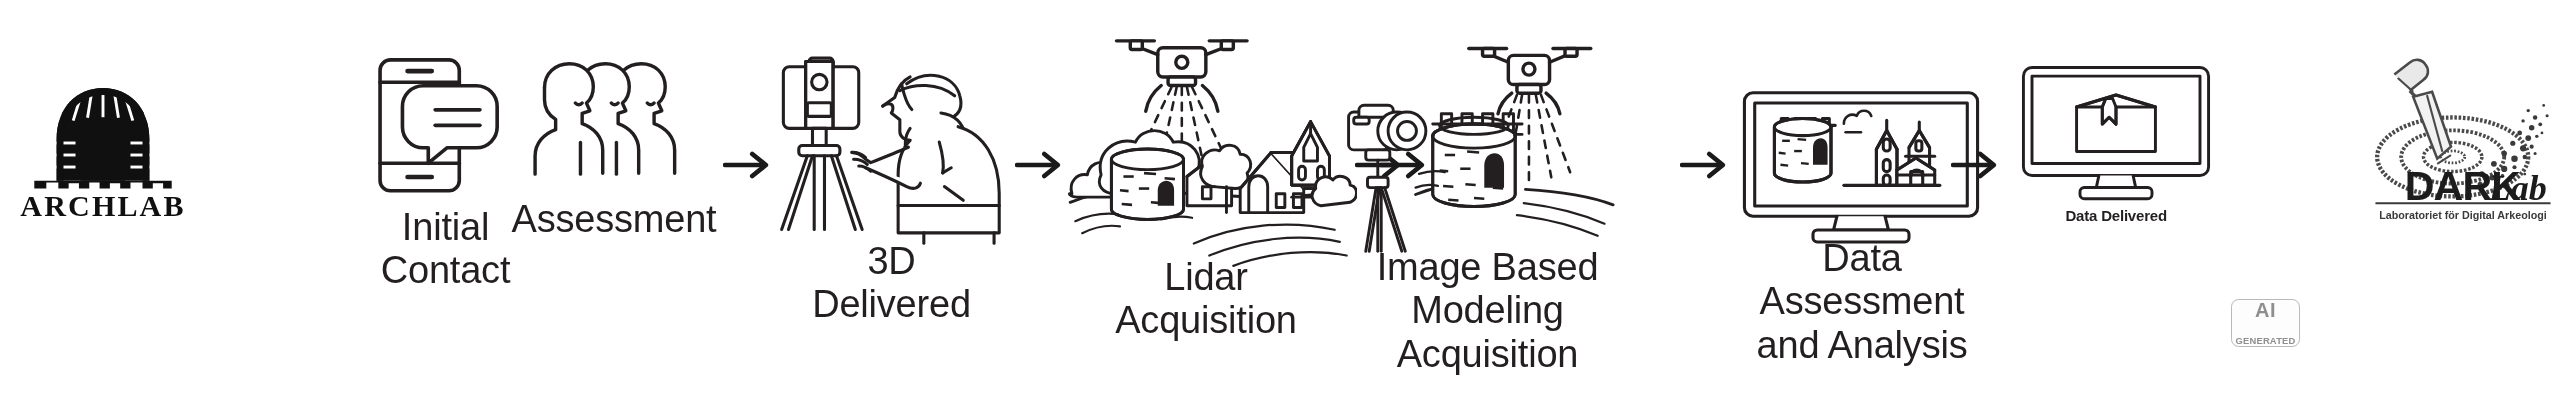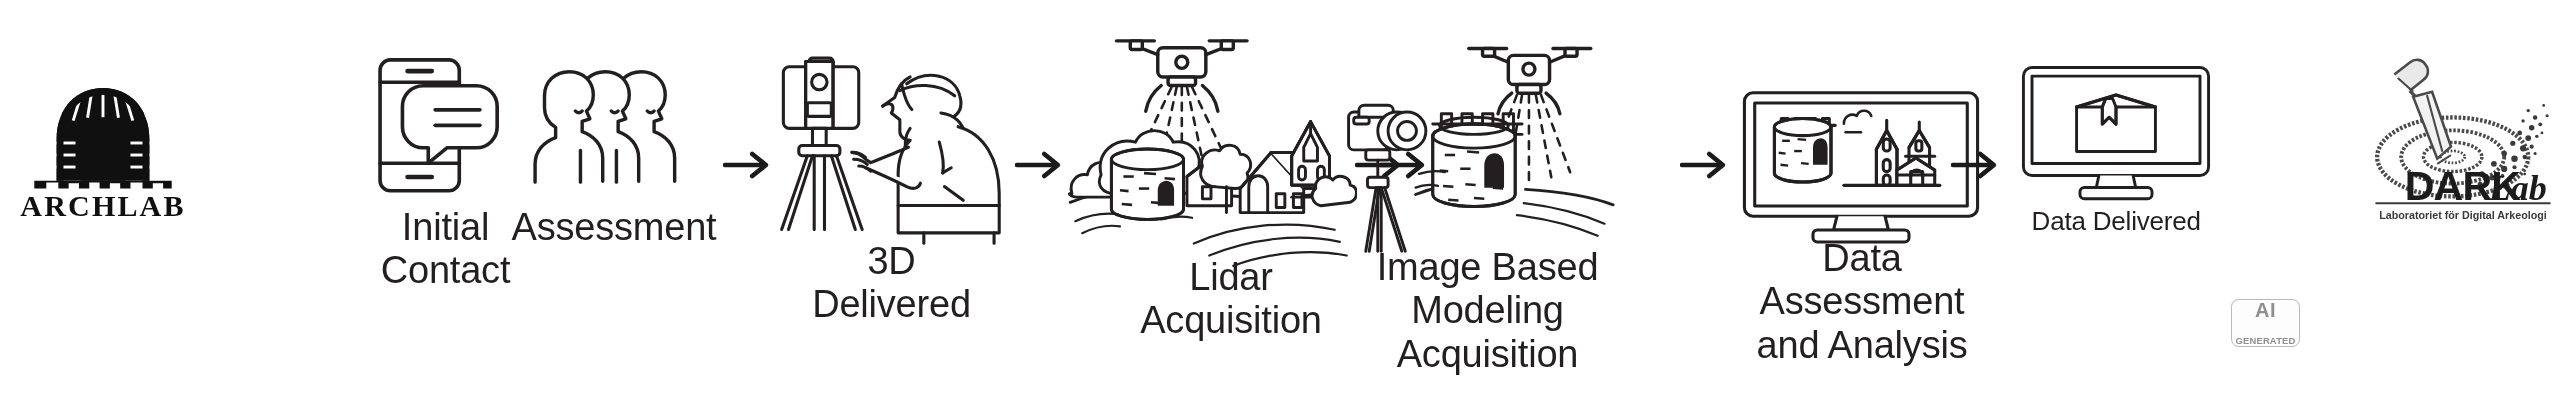--- a/index.html
+++ b/index.html
@@ -31,21 +31,21 @@
   .step-label{
     position:absolute;
     text-align:center;
     line-height:1.14;
     font-weight:400;
     letter-spacing:-0.2px;
     color:#231f20;
     white-space:pre-line;
     font-size:38px;
   }
-  .label-sm{font-size:26px;}
+  .label-sm{font-size:15px;font-weight:bold;}
 
   
   .arrow{position:absolute;}
   .arrow svg{display:block;}
 
   
   #ai-badge{
     position:absolute;
     left:2231px;top:299px;
     width:67px;height:46px;
@@ -130,21 +130,21 @@
 
   <div class="arrow" style="left:723px;top:148px;">
     <svg width="50" height="34" viewBox="0 0 58 40" xmlns="http://www.w3.org/2000/svg">
       <g stroke="#1a1a1a" stroke-width="5.5" stroke-linecap="round" stroke-linejoin="round" fill="none">
         <line x1="2" y1="20" x2="48" y2="20"></line>
         <polyline points="34,7 50,20 34,33"></polyline>
       </g>
     </svg>
   </div>
 
-  <div class="step" style="left:527px;top:58px;">
+  <div class="step" style="left:527px;top:50px;">
     <svg width="172" height="137" viewBox="0 0 200 160" xmlns="http://www.w3.org/2000/svg" fill="none" stroke="#231f20" stroke-width="4" stroke-linecap="round" stroke-linejoin="round">
 
       <g>
         <path d="M104 44 c0-17 13-28 29-28 c16 0 28 11 28 27 c0 9-3 15-8 19 l4 9 -9 3 v12
                  c14 5 24 16 24 31 v27" fill="#ffffff"></path>
         <path d="M148 62 a5 5 0 0 1 -8 0"></path>
       </g>
 
       <g>
         <path d="M62 44 c0-17 13-28 29-28 c16 0 28 11 28 27 c0 9-3 15-8 19 l4 9 -9 3 v12
@@ -315,21 +315,21 @@
 
       <g stroke-width="2.6">
         <path d="M12 218 c18 -8 34 -10 50 -8"></path>
         <path d="M20 232 c16 -8 30 -10 44 -8"></path>
         <path d="M112 216 c14 -4 26 -4 36 -2"></path>
         <path d="M150 244 c50 -22 110 -28 164 -16"></path>
         <path d="M168 258 c48 -20 104 -26 152 -16"></path>
         <path d="M196 270 c44 -16 92 -20 132 -12"></path>
       </g>
     </svg>
-    <div class="step-label" style="left:37px;top:222px;width:258px;">Lidar Acquisition</div>
+    <div class="step-label" style="left:12px;top:222px;width:258px;">Lidar Acquisition</div>
   </div>
 
   <div class="arrow" style="left:1355px;top:148px;">
     <svg width="50" height="34" viewBox="0 0 58 40" xmlns="http://www.w3.org/2000/svg">
       <g stroke="#1a1a1a" stroke-width="5.5" stroke-linecap="round" stroke-linejoin="round" fill="none">
         <line x1="2" y1="20" x2="48" y2="20"></line>
         <polyline points="34,7 50,20 34,33"></polyline>
       </g>
     </svg>
   </div>

